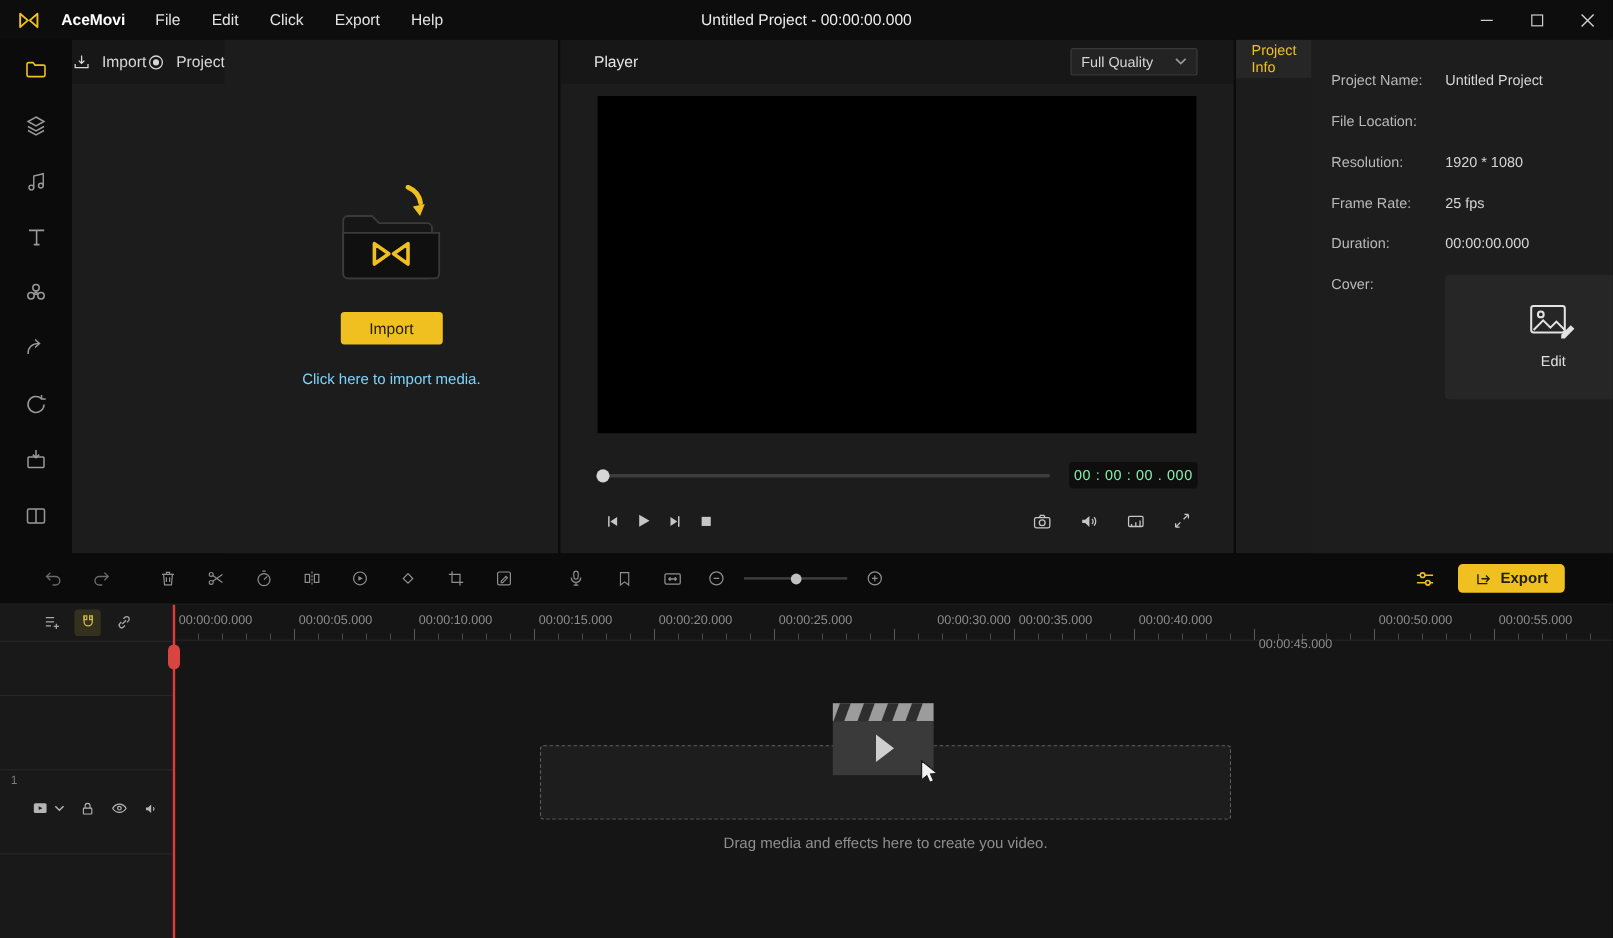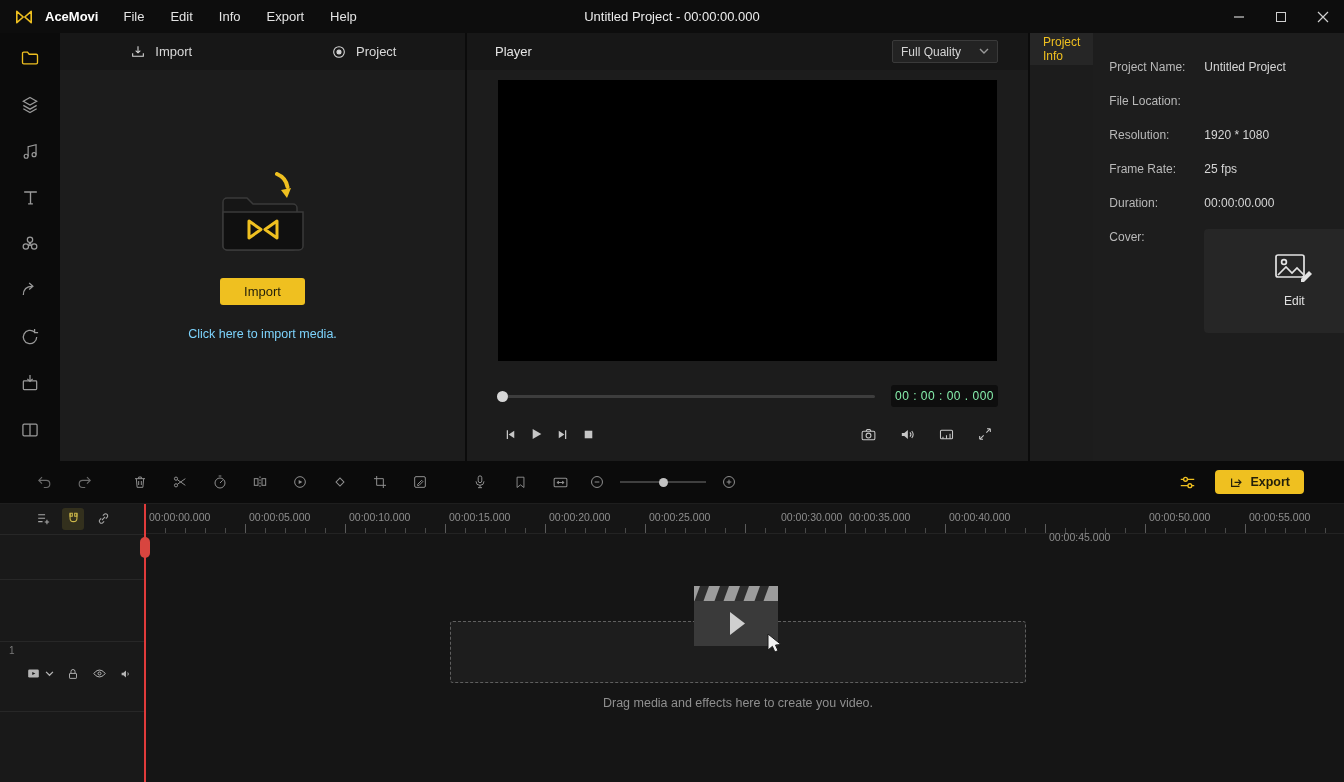--- a/index.html
+++ b/index.html
@@ -1,38 +1,38 @@
 <!DOCTYPE html>
 <html><head>
 <meta charset="utf-8">
 <style>
   * { margin:0; padding:0; box-sizing:border-box; }
   html,body { width:1344px; height:782px; background:#0b0b0b; font-family:"Liberation Sans",sans-serif; color:#ddd; overflow:hidden; }
   svg { display:block; }
 
   
   .titlebar { height:33px; display:flex; align-items:center; background:#0d0d0d; position:relative; }
-  .logo { display:flex; align-items:center; gap:11px; padding:0 12px 0 14px; }
+  .logo { display:flex; align-items:center; gap:17px; padding:0 12px 0 14px; }
   .app-name { font-weight:bold; font-size:13px; color:#fff; }
   .menus { display:flex; }
   .menu-item { padding:5px 13px; font-size:13px; color:#e3e3e3; cursor:default; }
   .window-title { position:absolute; left:50%; transform:translateX(-50%); font-size:13px; color:#ececec; }
   .win-controls { margin-left:auto; display:flex; height:33px; }
   .win-btn { width:42px; height:33px; display:flex; align-items:center; justify-content:center; color:#cfcfcf; font-size:13px; }
   .max-box { width:10px; height:10px; border:1px solid #cfcfcf; }
 
   
   .main-row { display:flex; height:428px; padding-right:8px; }
   .rail { width:60px; display:flex; flex-direction:column; align-items:center; padding-top:10px; }
   .rail-item { width:36px; height:32px; margin-bottom:16px; display:flex; align-items:center; justify-content:center; color:#9a9a9a; cursor:pointer; }
   .rail-item.active { color:#efc020; }
   .panel { background:#1c1c1c; }
   .panel-header { height:37px; background:#171717; display:flex; align-items:center; }
 
-  .media-panel { width:405px; margin-right:2px; display:flex; flex-direction:column; }
+  .media-panel { width:405px; margin-right:2px; display:flex; flex-direction:row; }
   .media-tabs { display:flex; width:100%; height:100%; }
   .media-tab { flex:1; display:flex; align-items:center; justify-content:center; gap:9px; font-size:13px; color:#d8d8d8; cursor:pointer; }
   .media-body { flex:1; display:flex; flex-direction:column; align-items:center; justify-content:center; background:#1c1c1c; }
   .import-graphic { margin-top:-18px; }
   .btn-accent { background:#efc020; color:#221f0a; border:none; border-radius:3px; font-size:13px; padding:6px 24px; cursor:pointer; font-family:"Liberation Sans",sans-serif; }
   .media-hint { margin-top:22px; font-size:12.5px; color:#7dd3fc; }
 
   .player-panel { flex:1; margin-right:2px; display:flex; flex-direction:column; }
   .player-title { padding-left:28px; font-size:13px; color:#e5e5e5; }
   .quality-select { margin-left:auto; margin-right:30px; width:106px; height:23px; background:#232323; border:1px solid #3a3a3a; border-radius:2px; display:flex; align-items:center; padding:0 8px; font-size:12px; color:#d5d5d5; cursor:pointer; }
@@ -98,21 +98,21 @@
 <div class="titlebar">
   <div class="logo">
     <svg width="20" height="16" viewBox="0 0 24 20">
       <path d="M3 3l8 7-8 7z M21 3l-8 7 8 7z" fill="none" stroke="#efc020" stroke-width="2" stroke-linejoin="round"></path>
     </svg>
     <span class="app-name">AceMovi</span>
   </div>
   <div class="menus">
     <span class="menu-item">File</span>
     <span class="menu-item">Edit</span>
-    <span class="menu-item">Info</span>
+    <span class="menu-item">Click</span>
     <span class="menu-item">Export</span>
     <span class="menu-item">Help</span>
   </div>
   <div class="window-title">Untitled Project - 00:00:00.000</div>
   <div class="win-controls">
     <div class="win-btn">
         <svg width="12" height="12" viewBox="0 0 12 12">
           <path d="M1 6h10" stroke="#cfcfcf" stroke-width="1.2"></path>
         </svg>
       </div>

